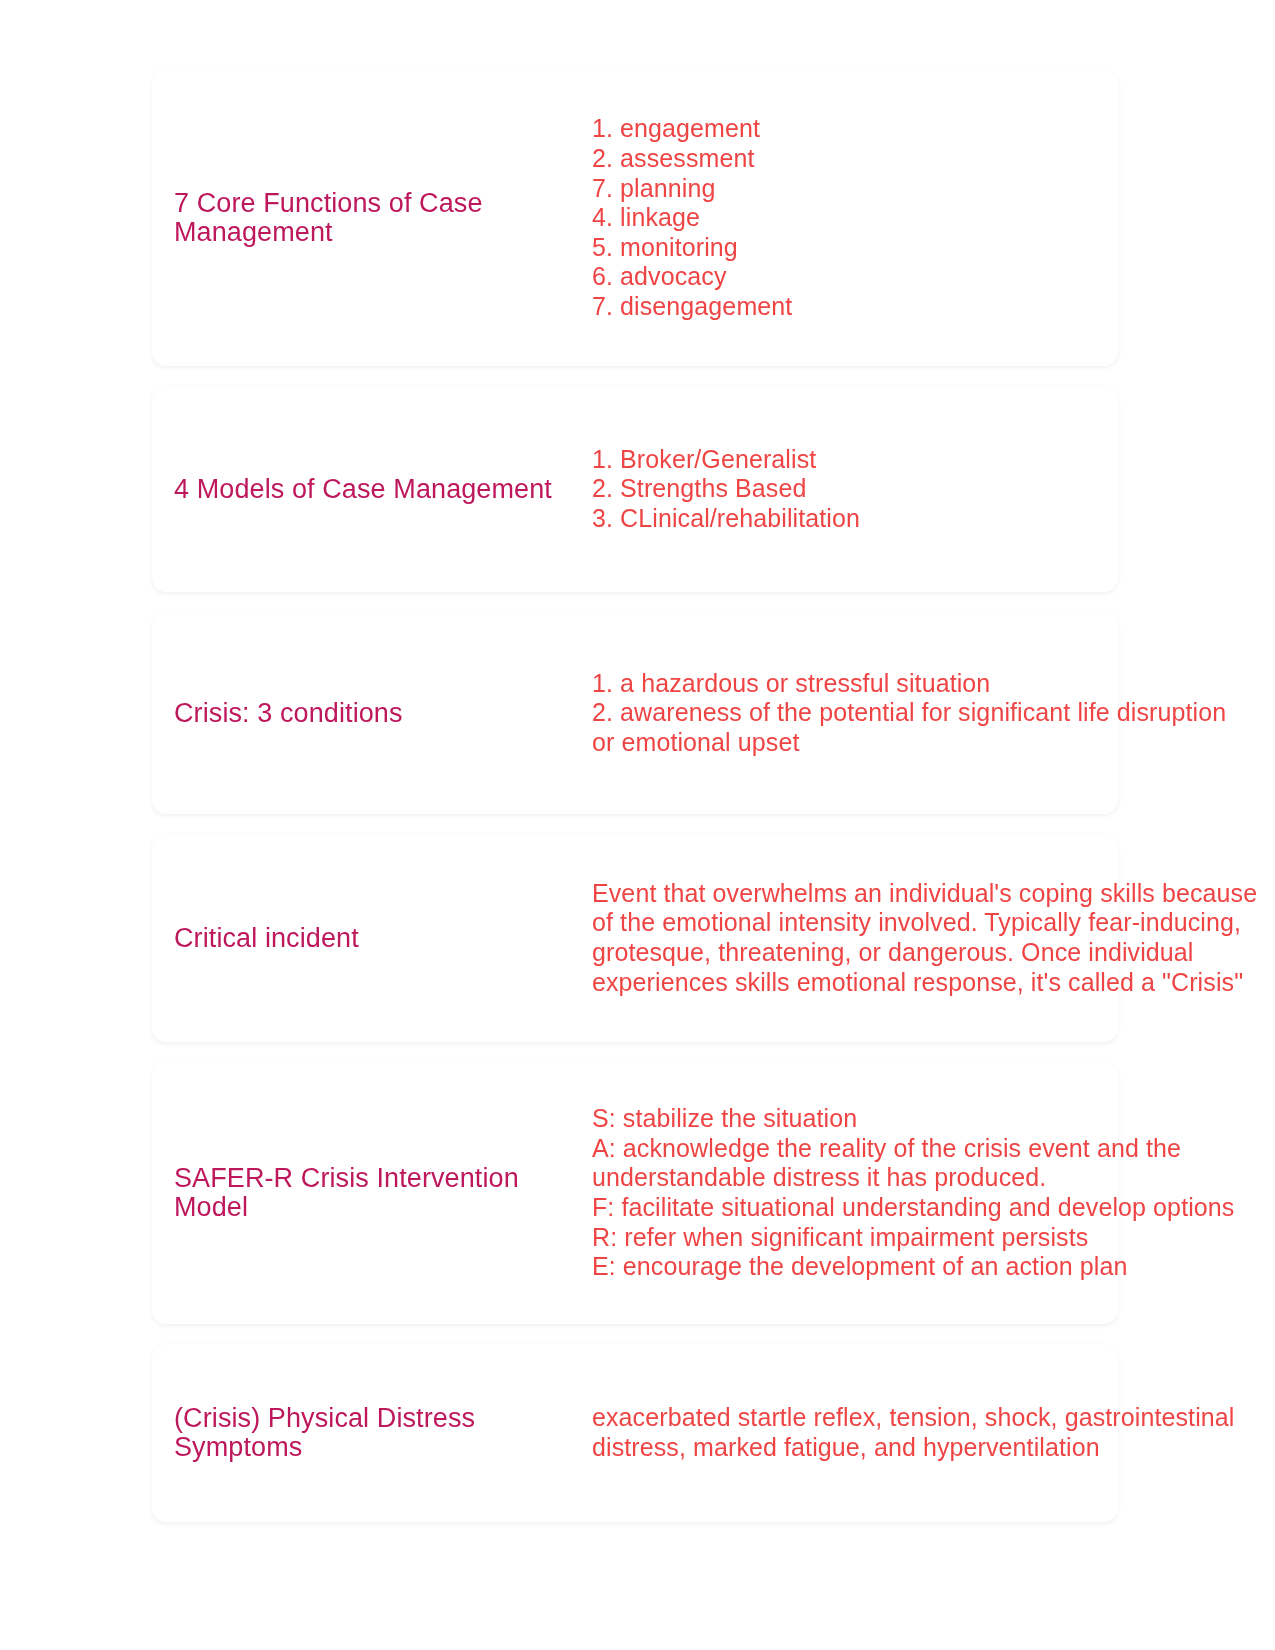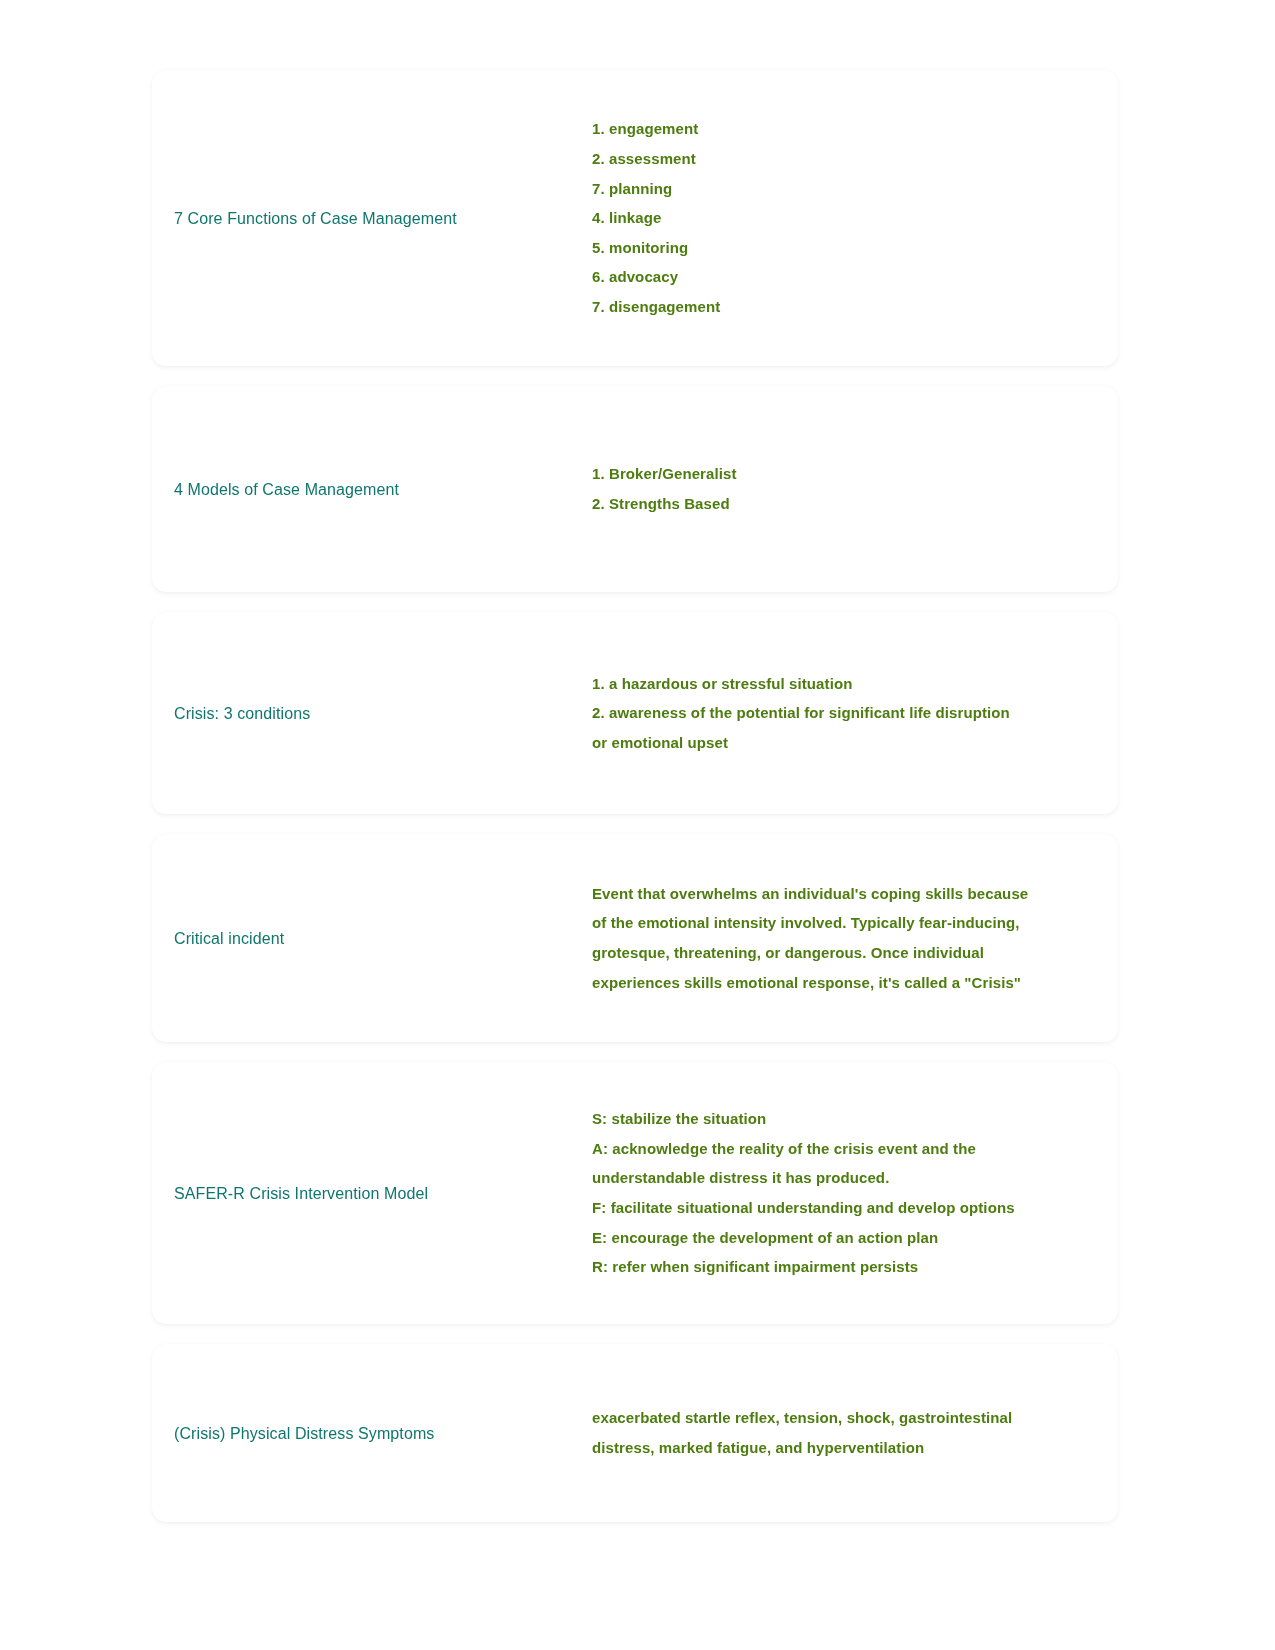--- a/index.html
+++ b/index.html
@@ -42,34 +42,34 @@
     display: flex;
     width: 100%;
     align-items: center;
   }
   .term {
     box-sizing: border-box;
     width: 440px;
     flex: 0 0 440px;
     padding-left: 22px;
     padding-right: 12px;
-    font-size: 16px;
+    font-size: 27px;
     line-height: 29px;
     font-weight: 400;
     letter-spacing: 0.1px;
-    color: #0f766e;
+    color: #be185d;
   }
   .definition {
     box-sizing: border-box;
     flex: 1 1 auto;
-    font-size: 15px;
+    font-size: 25px;
     line-height: 29.6px;
-    font-weight: 700;
+    font-weight: 400;
     letter-spacing: 0.1px;
-    color: #4d7c0f;
+    color: #ef4444;
     white-space: nowrap;
   }
   .def-line {
     display: block;
     white-space: pre;
   }
   
   .c0 { height: 296px; }
   .c1 { height: 206px; }
   .c2 { height: 202px; }
@@ -97,20 +97,21 @@
         </div>
       </div>
     </div>
 
     <div class="card c1">
       <div class="card-inner">
         <div class="term">4 Models of Case Management</div>
         <div class="definition">
           <span class="def-line">1. Broker/Generalist</span>
           <span class="def-line">2. Strengths Based</span>
+          <span class="def-line">3. CLinical/rehabilitation</span>
         </div>
       </div>
     </div>
 
     <div class="card c2">
       <div class="card-inner">
         <div class="term">Crisis: 3 conditions</div>
         <div class="definition">
           <span class="def-line">1. a hazardous or stressful situation</span>
           <span class="def-line">2. awareness of the potential for significant life disruption</span>
@@ -132,22 +133,22 @@
     </div>
 
     <div class="card c4">
       <div class="card-inner">
         <div class="term">SAFER-R Crisis Intervention Model</div>
         <div class="definition">
           <span class="def-line">S: stabilize the situation</span>
           <span class="def-line">A: acknowledge the reality of the crisis event and the</span>
           <span class="def-line">understandable distress it has produced.</span>
           <span class="def-line">F: facilitate situational understanding and develop options</span>
+          <span class="def-line">R: refer when significant impairment persists</span>
           <span class="def-line">E: encourage the development of an action plan</span>
-          <span class="def-line">R: refer when significant impairment persists</span>
         </div>
       </div>
     </div>
 
     <div class="card c5">
       <div class="card-inner">
         <div class="term">(Crisis) Physical Distress Symptoms</div>
         <div class="definition">
           <span class="def-line">exacerbated startle reflex, tension, shock, gastrointestinal</span>
           <span class="def-line">distress, marked fatigue, and hyperventilation</span>

